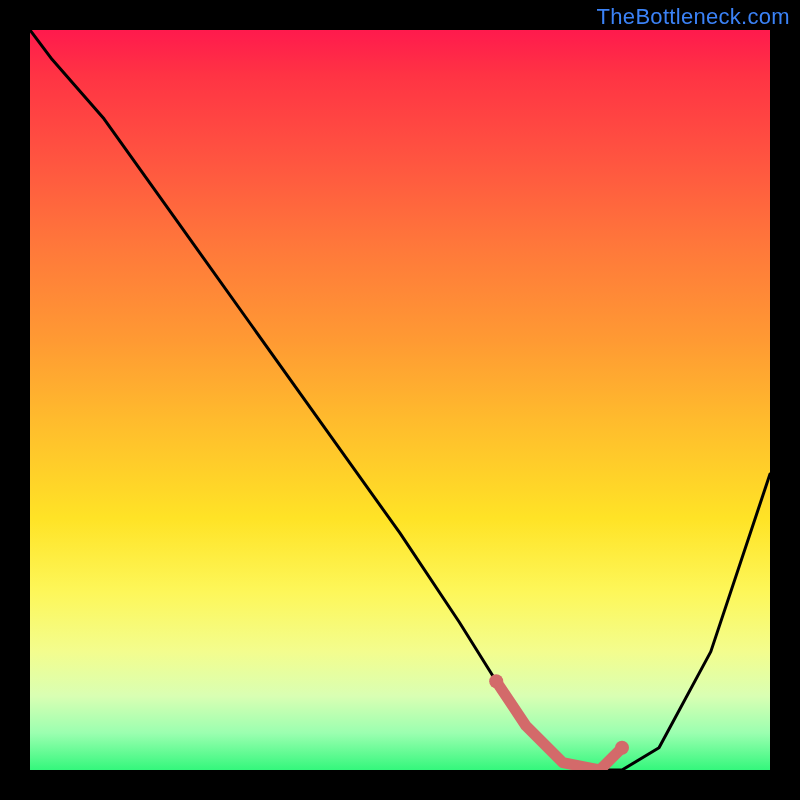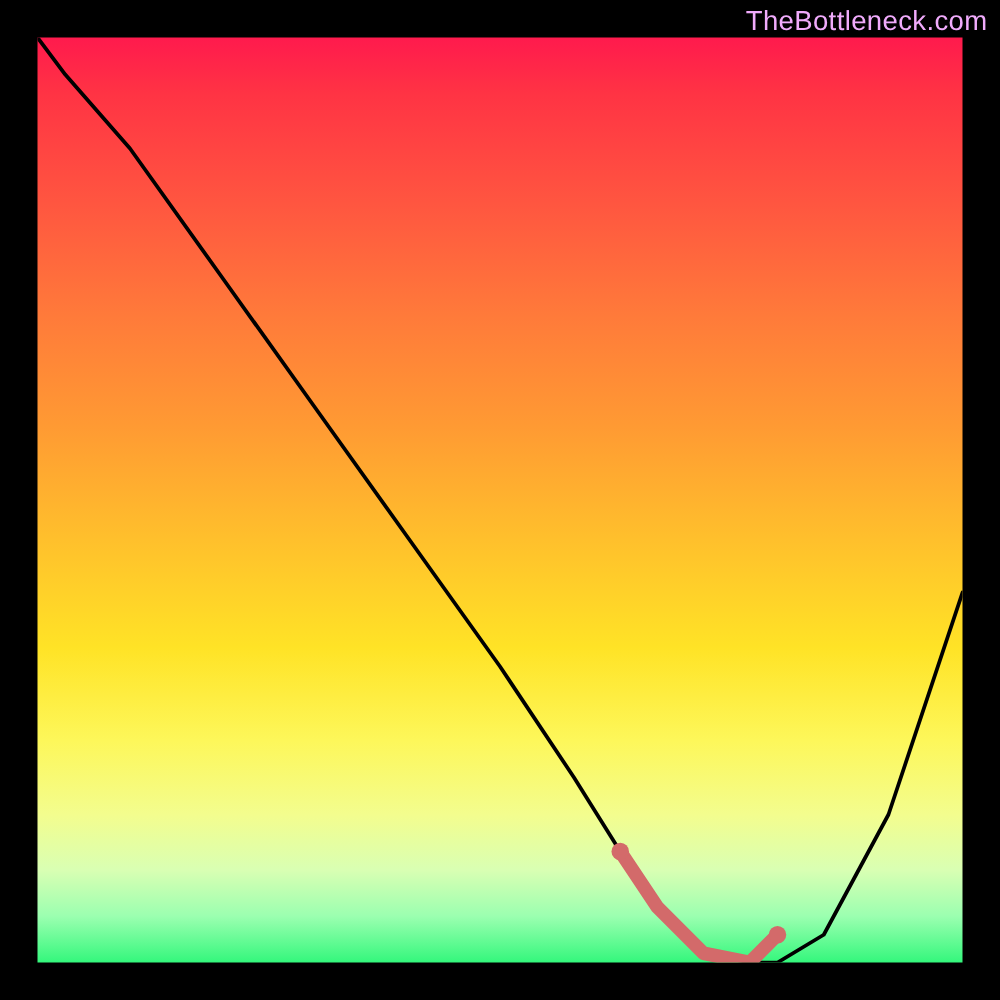--- a/index.html
+++ b/index.html
@@ -7,21 +7,21 @@
   .frame {
     position: relative;
     width: 800px;
     height: 800px;
     background: #000;
   }
   .watermark {
     position: absolute;
     top: 4px;
     right: 10px;
-    color: #f0abfc;
+    color: #3b82f6;
     font-family: Arial, Helvetica, sans-serif;
     font-size: 22px;
     font-weight: 500;
     letter-spacing: 0.3px;
     z-index: 3;
   }
   .plot {
     position: absolute;
     left: 30px;
     top: 30px;

